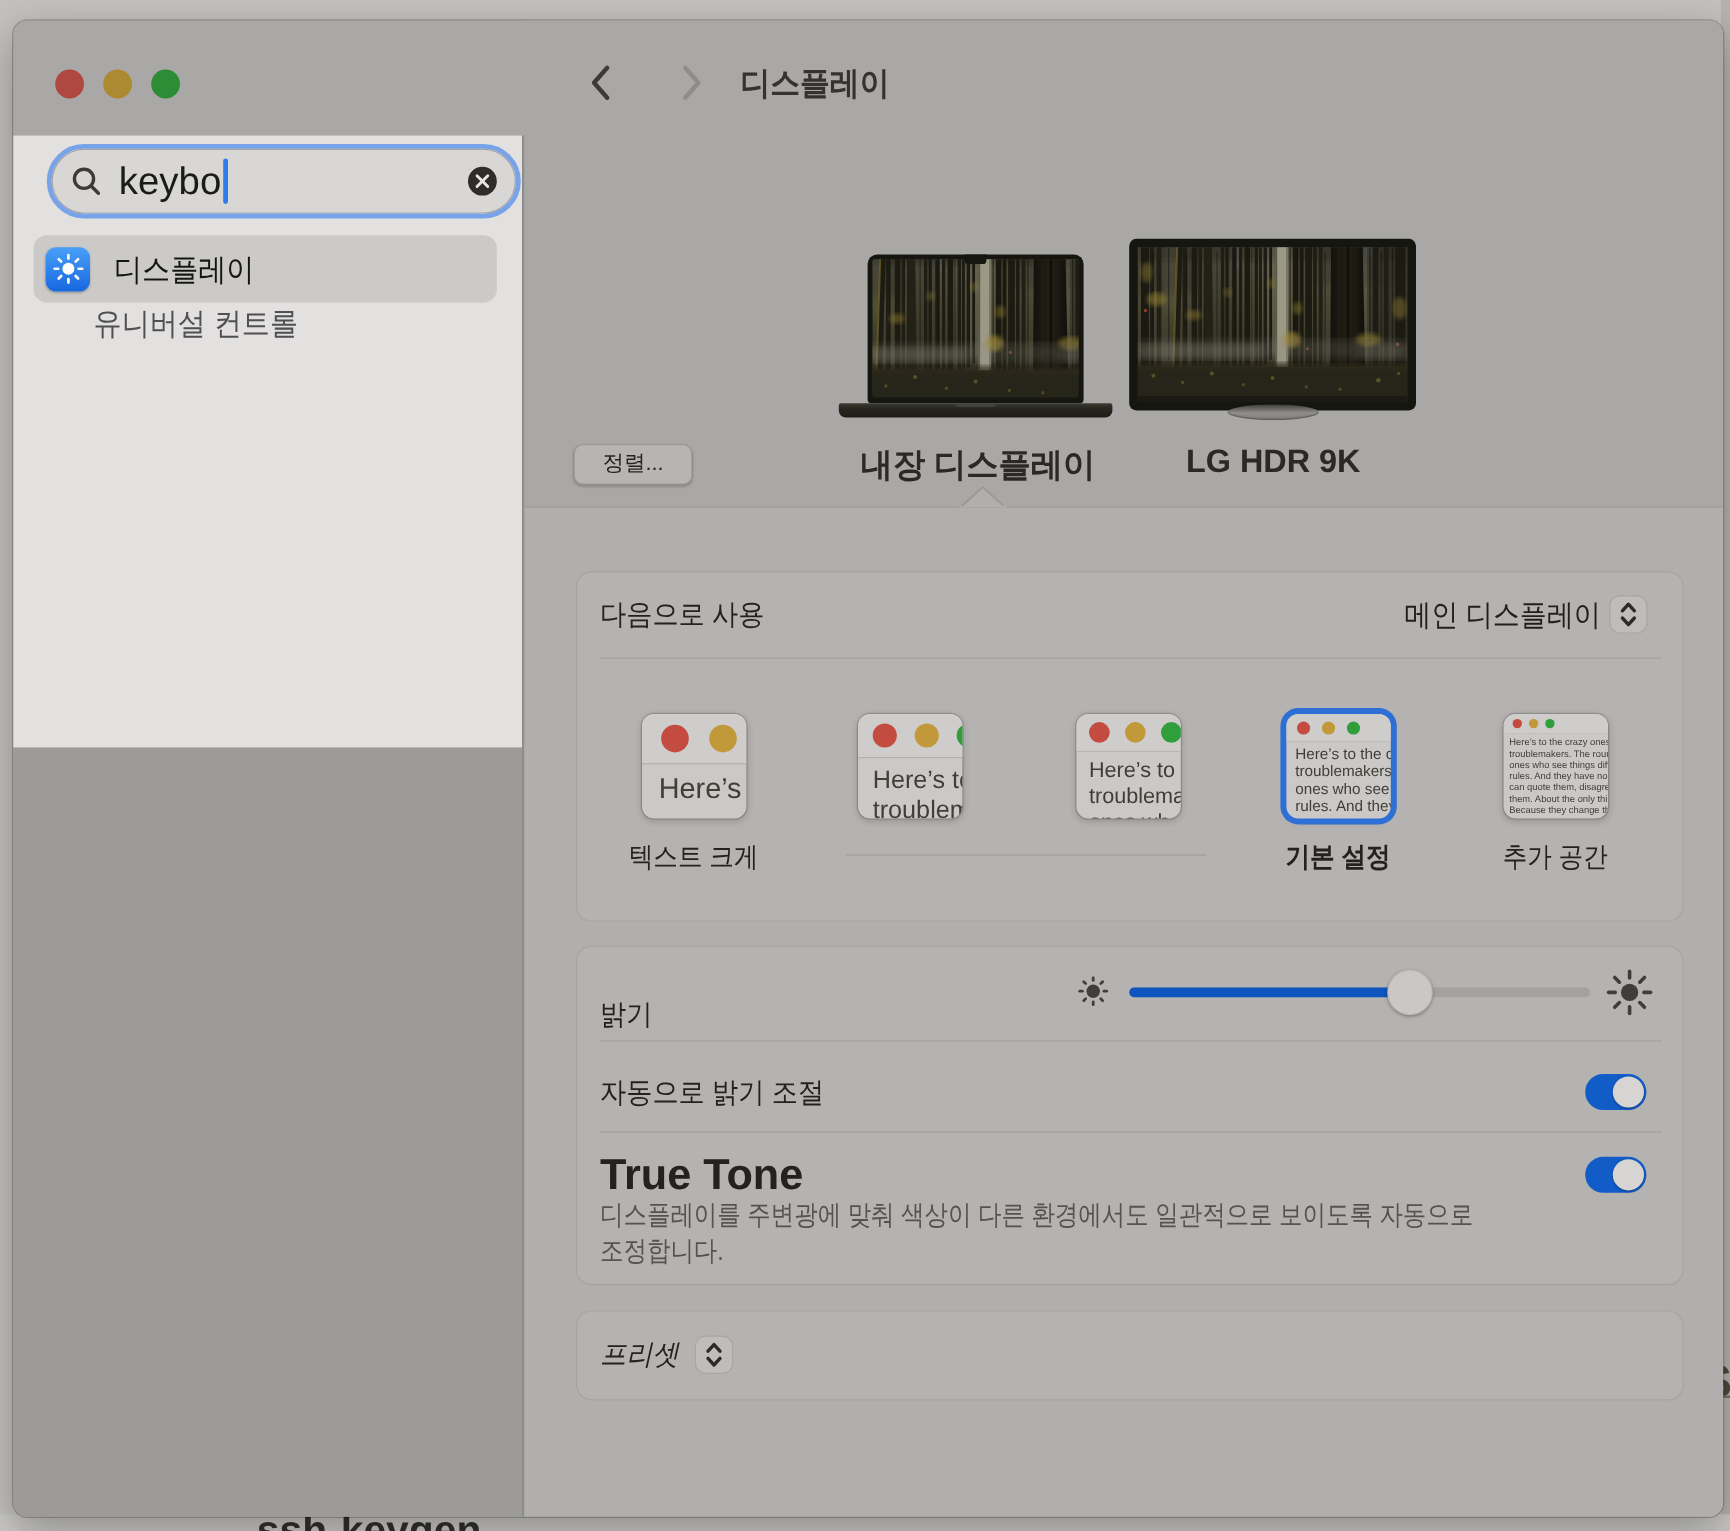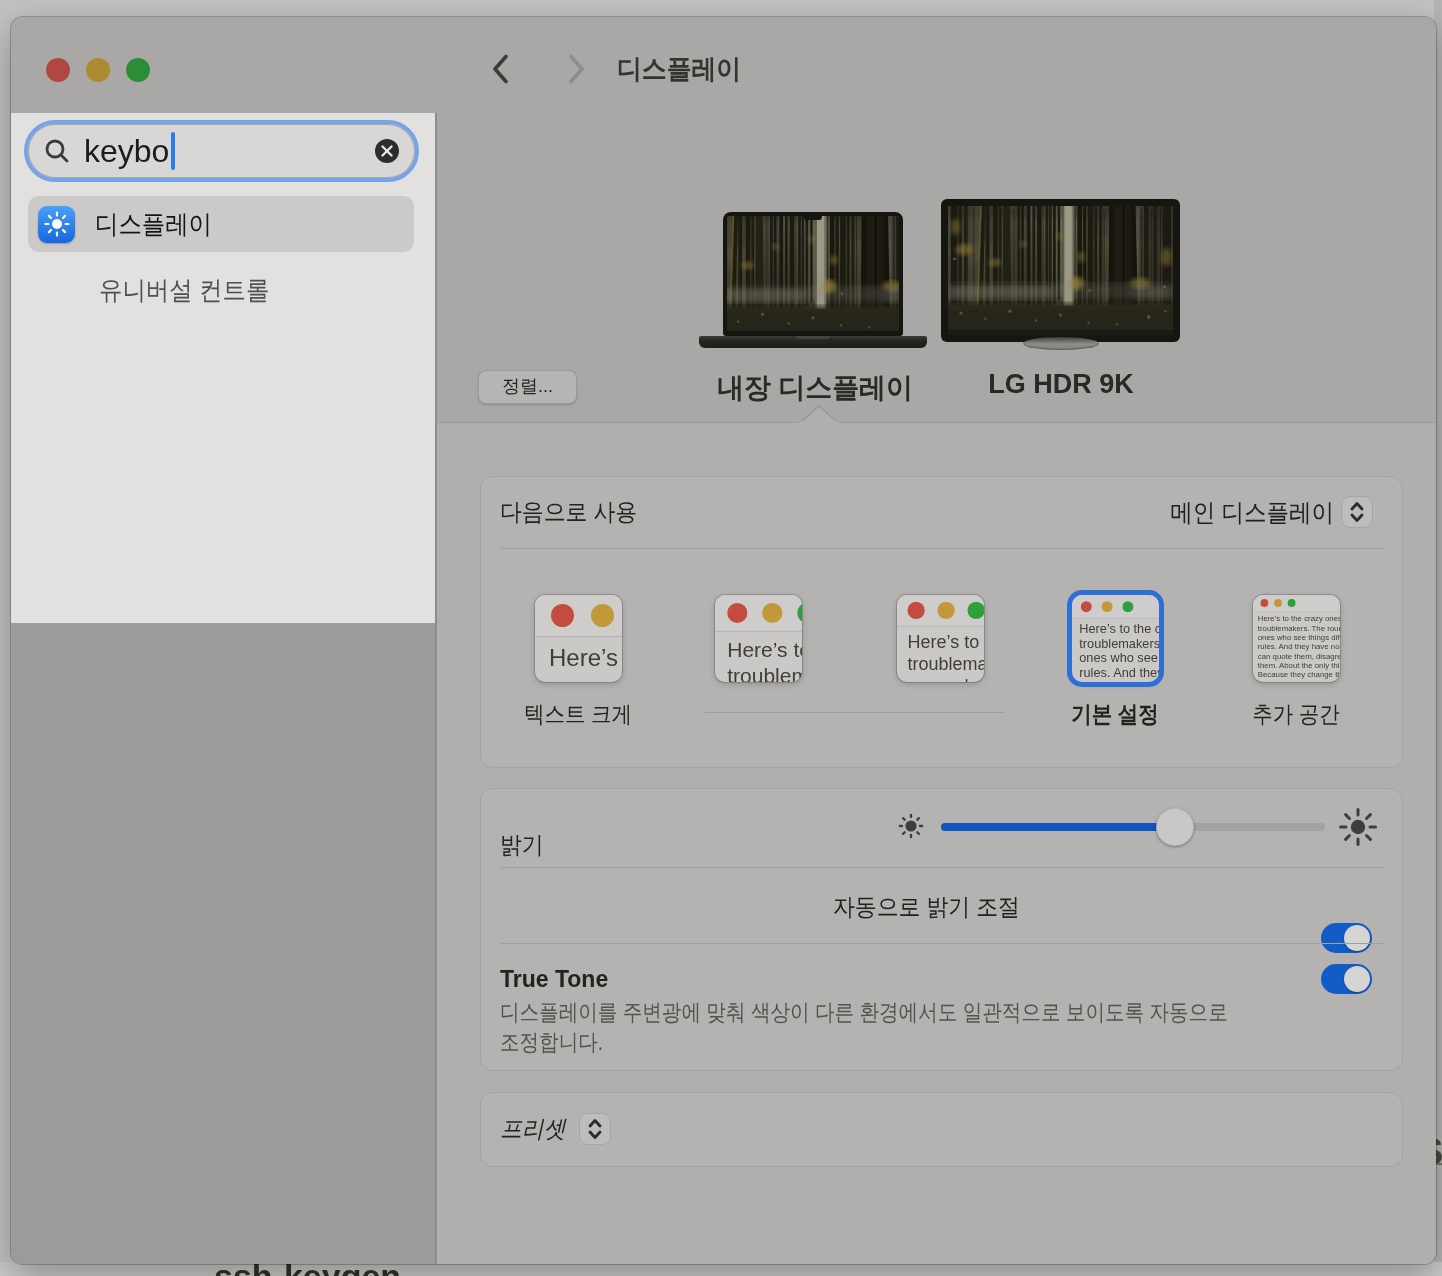--- a/index.html
+++ b/index.html
@@ -46,21 +46,21 @@
     position:absolute; left:0; top:96px; width:424px; height:510px;
     background:#e2e1df;
   }
   .sidebar-dark {
     position:absolute; left:0; top:606px; width:424px; height:641px;
     background:#9c9b99;
   }
   .side-divider { position:absolute; left:424px; top:96px; width:2px; height:1151px; background:rgba(0,0,0,.16); }
 
   .search-field {
-    position:absolute; left:13px; top:103px; width:395px; height:62px;
+    position:absolute; left:28px; top:103px; width:395px; height:62px;
     border-radius:31px; border:4px solid #79a3e8; background:#d8d7d5;
     box-shadow:inset 0 0 0 1px #a7a6a4;
     display:flex; align-items:center;
   }
   .search-icon { margin-left:14px; flex:0 0 auto; display:flex; }
   .search-text { margin-left:12px; font-size:32px; color:#1b1b19; }
   .caret { width:4px; height:38px; background:#2f7cf0; border-radius:2px; margin-left:2px; }
   .clear-btn {
     position:absolute; right:16px; top:50%; transform:translateY(-50%);
     width:24px; height:24px; border-radius:50%; background:#2e2d2b;
@@ -72,22 +72,22 @@
     border-radius:11px; background:#cbcac8; display:flex; align-items:center;
   }
   .app-icon {
     width:37px; height:37px; margin-left:10px; border-radius:9px;
     background:linear-gradient(180deg,#49a0f8 0%,#1767e0 100%);
     display:flex; align-items:center; justify-content:center;
     box-shadow:0 1px 2px rgba(0,0,0,.25);
   }
   .result-label { margin-left:20px; font-size:26px; color:#151513; }
   .result-row-2 {
-    position:absolute; left:27px; top:235px; width:386px; height:56px;
-    display:flex; align-items:center;margin-top:10px;
+    position:absolute; left:6px; top:235px; width:386px; height:56px;
+    display:flex; 
   }
   .result-label-2 { margin-left:61px; font-size:26px; color:#504f53; }
 
   
   .main-top { position:absolute; left:426px; top:0; width:999px; height:405px; background:#a9a8a6; }
   .main-bottom { position:absolute; left:426px; top:405px; width:999px; height:842px; background:#b1afad; border-top:1px solid #9c9a98; }
   .pointer-caret { position:absolute; left:788px; top:388px; }
 
   .nav-back    { position:absolute; left:481px; top:38px; width:20px; height:28px; display:flex; align-items:center; }
   .nav-forward { position:absolute; left:557px; top:38px; width:20px; height:28px; display:flex; align-items:center; }
@@ -133,21 +133,21 @@
 
   
   .card {
     position:absolute; left:470px; width:921px;
     background:#b5b3b1; border-radius:12px;
     box-shadow:0 0 0 1px rgba(70,70,65,.10);
   }
   .card-row { position:absolute; left:19px; right:30px; display:flex; align-items:center; }
   .row-label { font-size:24px; color:#23221f; }
   .row-label.latin { font-size:26px; }
-  .row-label.bold { font-weight:700; font-size:23px; }
+  .row-label.bold { font-weight:700; font-size:36px; }
   .row-value { font-size:26px; color:#21201e; margin-left:auto; }
   .stepper {
     width:30px; height:30px; margin-left:8px; flex:0 0 auto;
     background:#bfbdbb; border-radius:8px;
     display:flex; align-items:center; justify-content:center;
     box-shadow:0 0 0 1px rgba(0,0,0,.07);
   }
   .h-div { position:absolute; left:19px; right:17px; height:1px; background:#a3a19f; }
 
   #card-use { top:460px; height:290px; }
@@ -542,21 +542,21 @@
           <line x1="34" y1="22" x2="39.5" y2="22"></line>
           <line x1="9.6" y1="9.6" x2="13.5" y2="13.5"></line>
           <line x1="30.5" y1="30.5" x2="34.4" y2="34.4"></line>
           <line x1="34.4" y1="9.6" x2="30.5" y2="13.5"></line>
           <line x1="13.5" y1="30.5" x2="9.6" y2="34.4"></line>
         </g>
       </svg>
     </span>
     <div class="h-div" style="top:78px;"></div>
 
-    <div class="card-row" style="top:102px; height:60px;flex-direction:column;">
+    <div class="card-row" style="top:91px; height:60px;">
       <span class="row-label kr" style="--kx:.91">자동으로 밝기 조절</span>
       <span class="toggle">
           <span class="knob"></span>
         </span>
     </div>
     <div class="h-div" style="top:154px;"></div>
 
     <div class="card-row" style="top:160px; height:60px;">
       <span class="row-label bold latin">True Tone</span>
       <span class="toggle">

